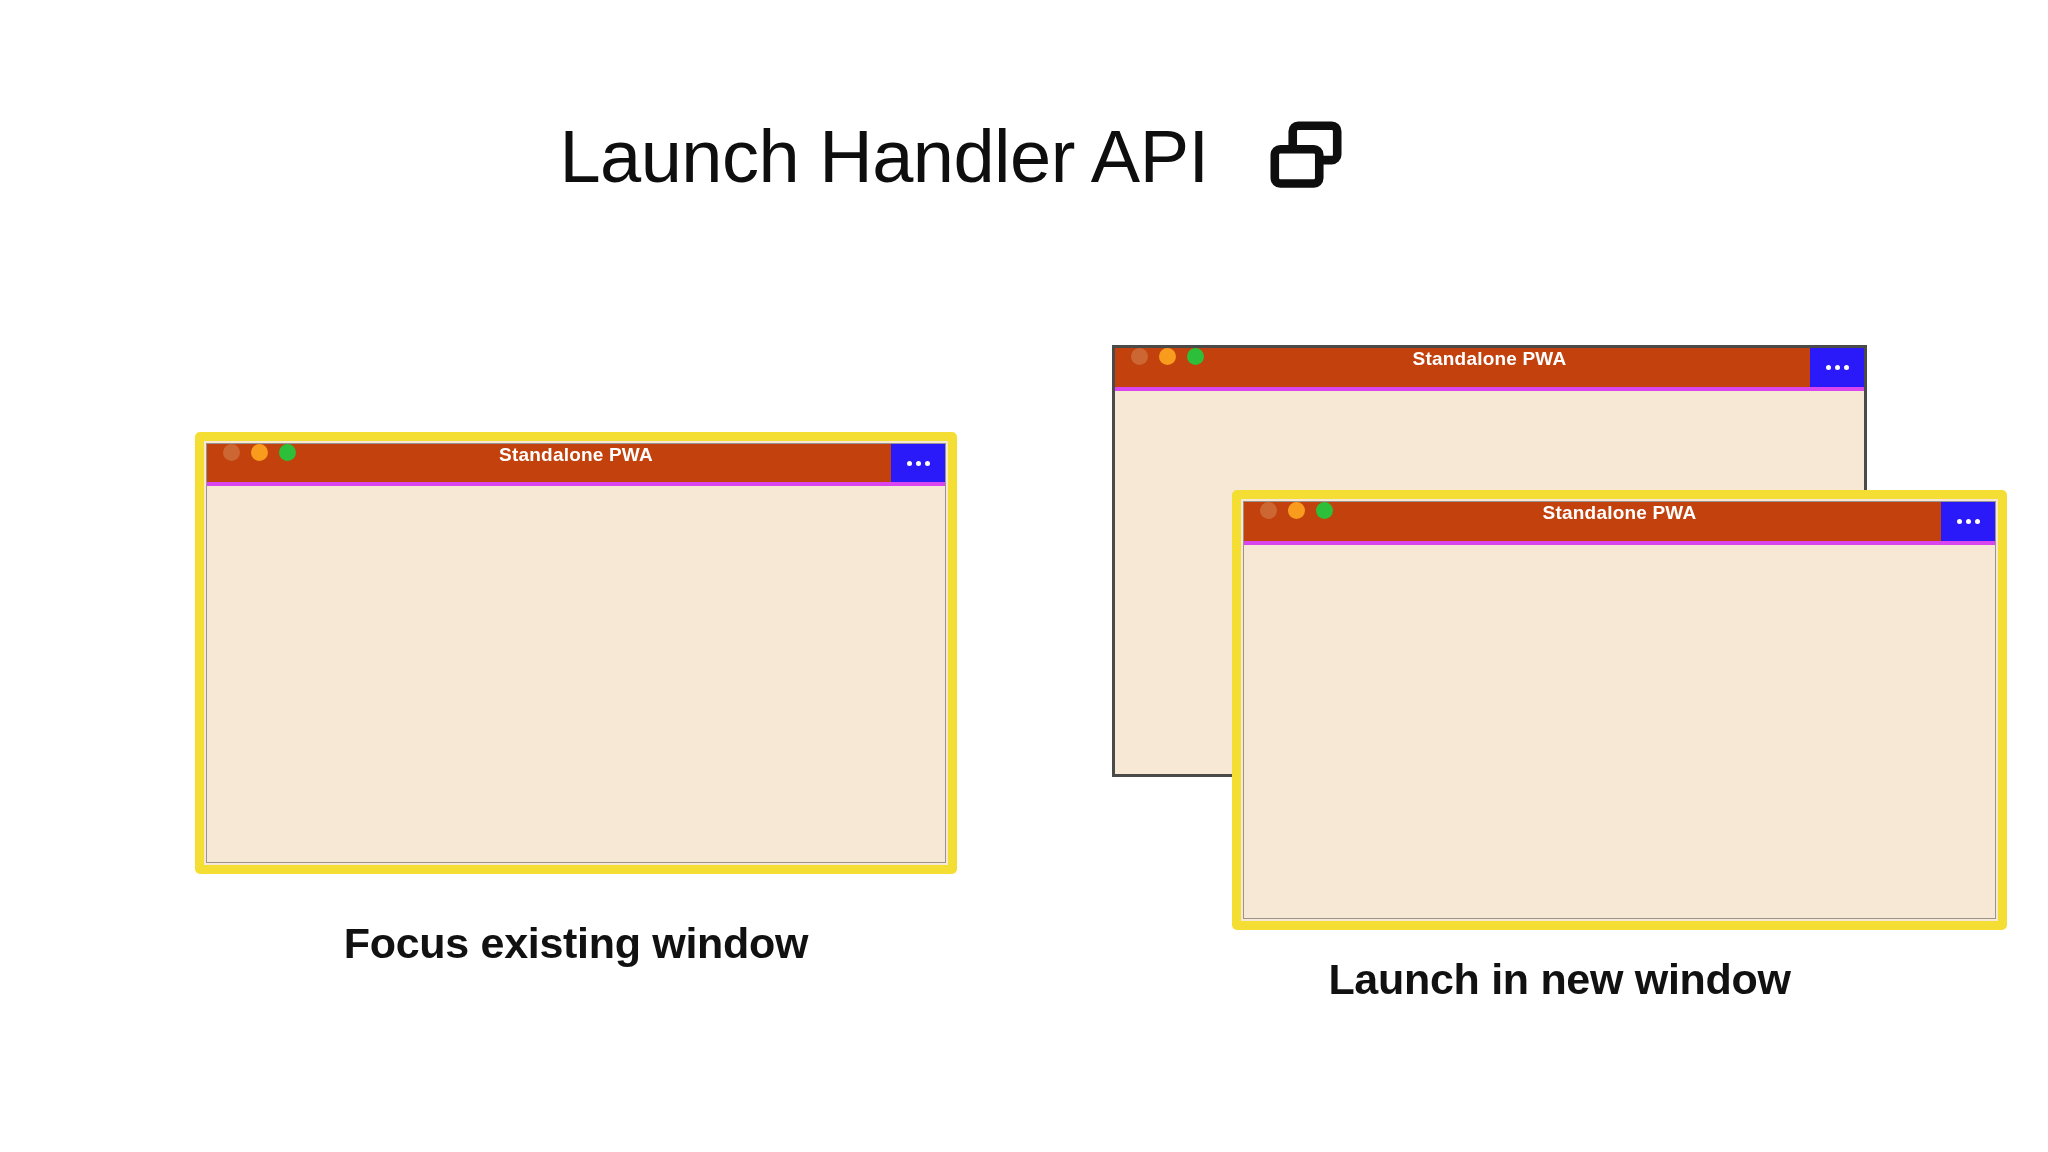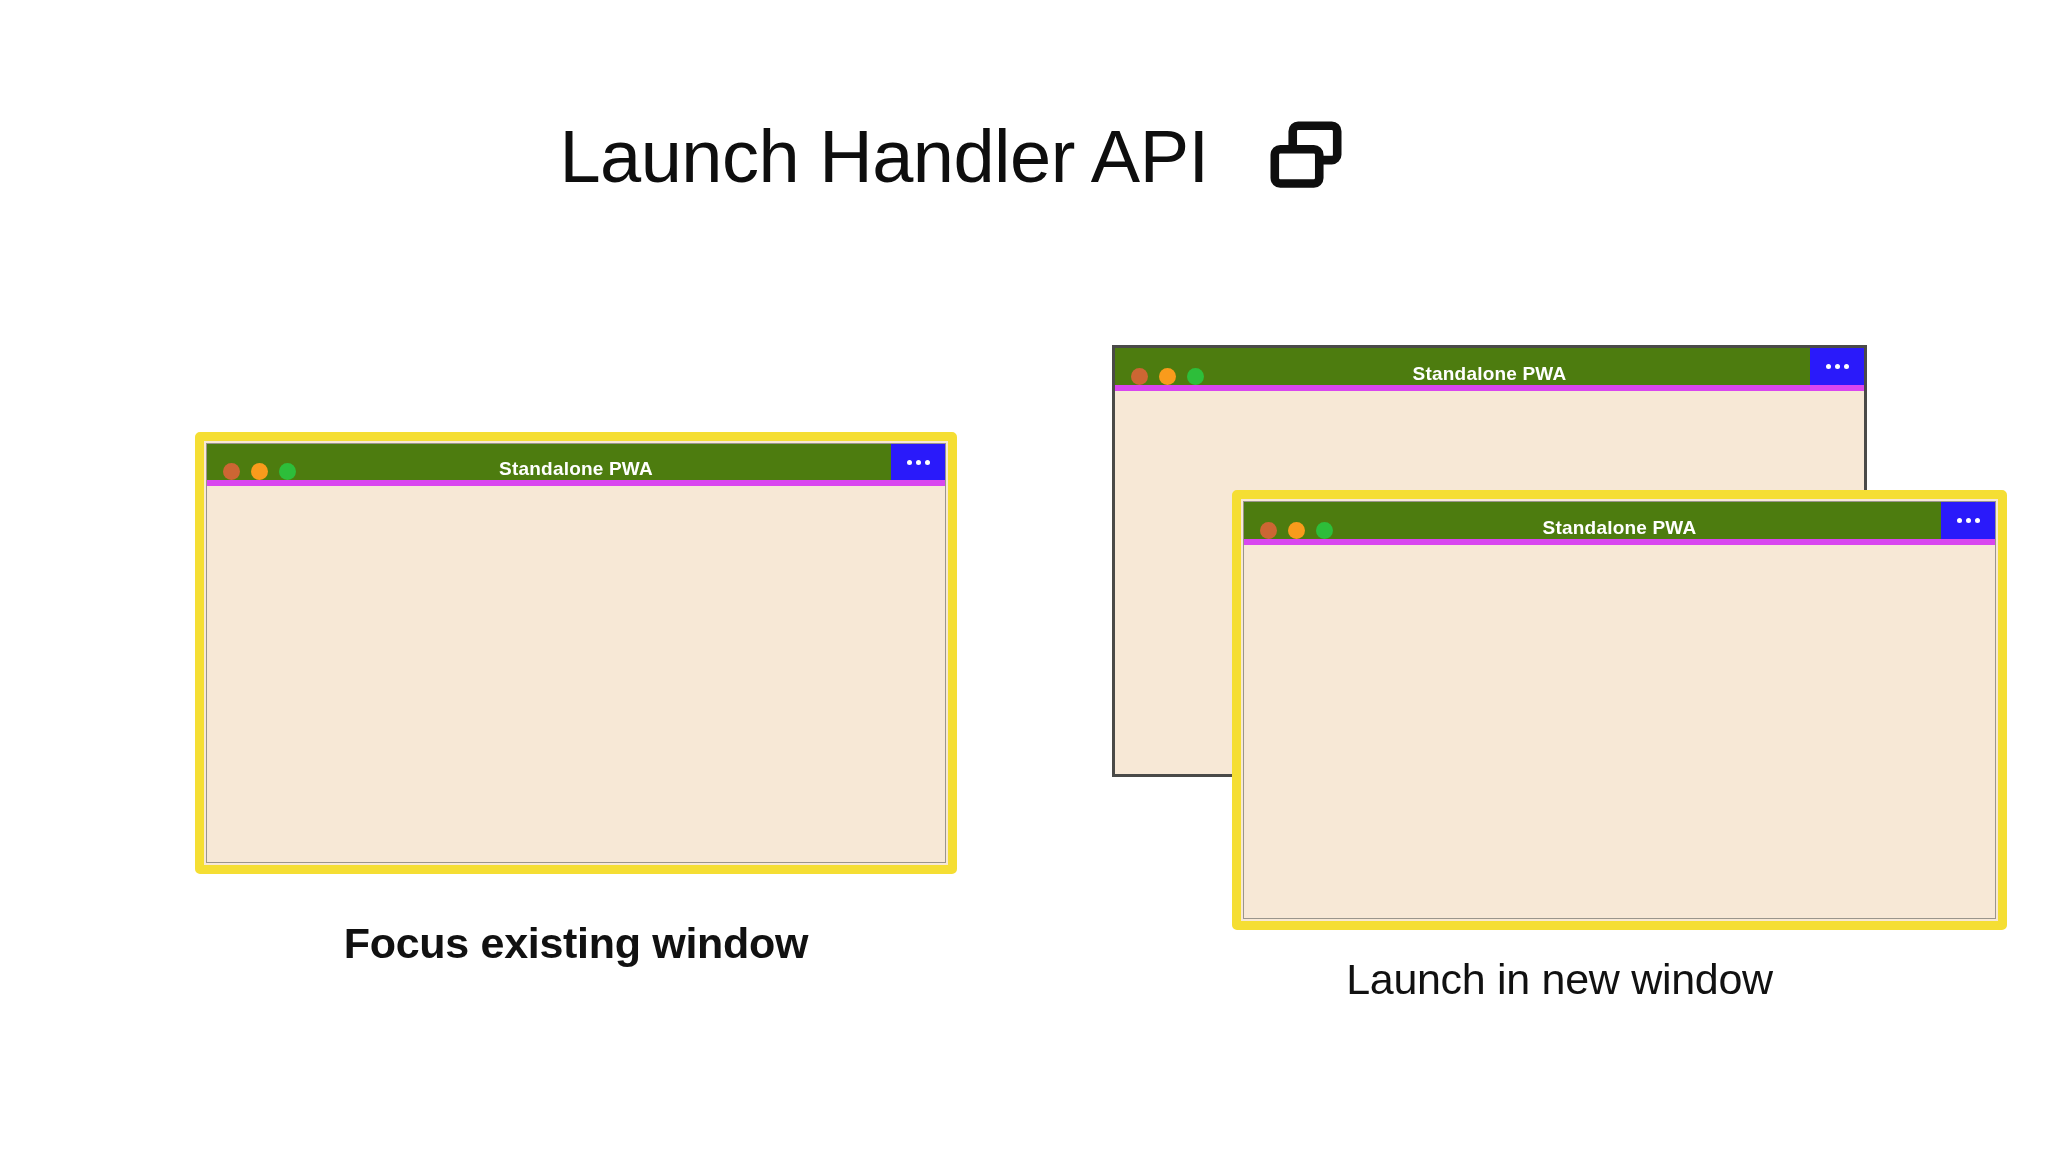--- a/index.html
+++ b/index.html
@@ -71,25 +71,25 @@
     border: 1px solid #9a958c;
     display: flex;
     flex-direction: column;
     overflow: hidden;
   }
   .win.plain > .win-inner { border: none; }
 
   .titlebar {
     position: relative;
     flex: 0 0 auto;
-    background: #4d7c0f;
-    display: flex;
-    align-items: flex-end;
+    background: #c2410c;
+    display: flex;
+    align-items: flex-start;
     box-sizing: border-box;
-    border-bottom: 6px solid #d946ef;
+    border-bottom: 4px solid #d946ef;
   }
 
   .traffic {
     display: flex;
     align-items: center;
     gap: 11px;
     padding-left: 16px;
     flex: 0 0 auto;
     z-index: 2;
   }
@@ -175,21 +175,21 @@
   .caption {
     position: absolute;
     font-size: 43px;
     font-weight: 400;
     color: #111111;
     letter-spacing: -0.3px;
     white-space: nowrap;
     text-align: center;
   }
   #caption-left  { left: 195px; width: 762px; top: 919px; font-weight: bold; }
-  #caption-right { left: 1112px; width: 895px; top: 955px; }
+  #caption-right { left: 1112px; width: 895px; top: 955px; font-weight: bold; }
 </style>
 </head>
 <body>
 
 <div class="header">
   <div class="header-title">Launch Handler API</div>
   <span class="header-icon">
     <svg viewBox="0 0 100 100" xmlns="http://www.w3.org/2000/svg">
       <rect x="33" y="10" width="57" height="44" rx="7" ry="7" fill="none" stroke="#0e0e0e" stroke-width="11"></rect>
       <rect x="10" y="40" width="57" height="44" rx="7" ry="7" fill="#ffffff" stroke="#0e0e0e" stroke-width="11"></rect>

